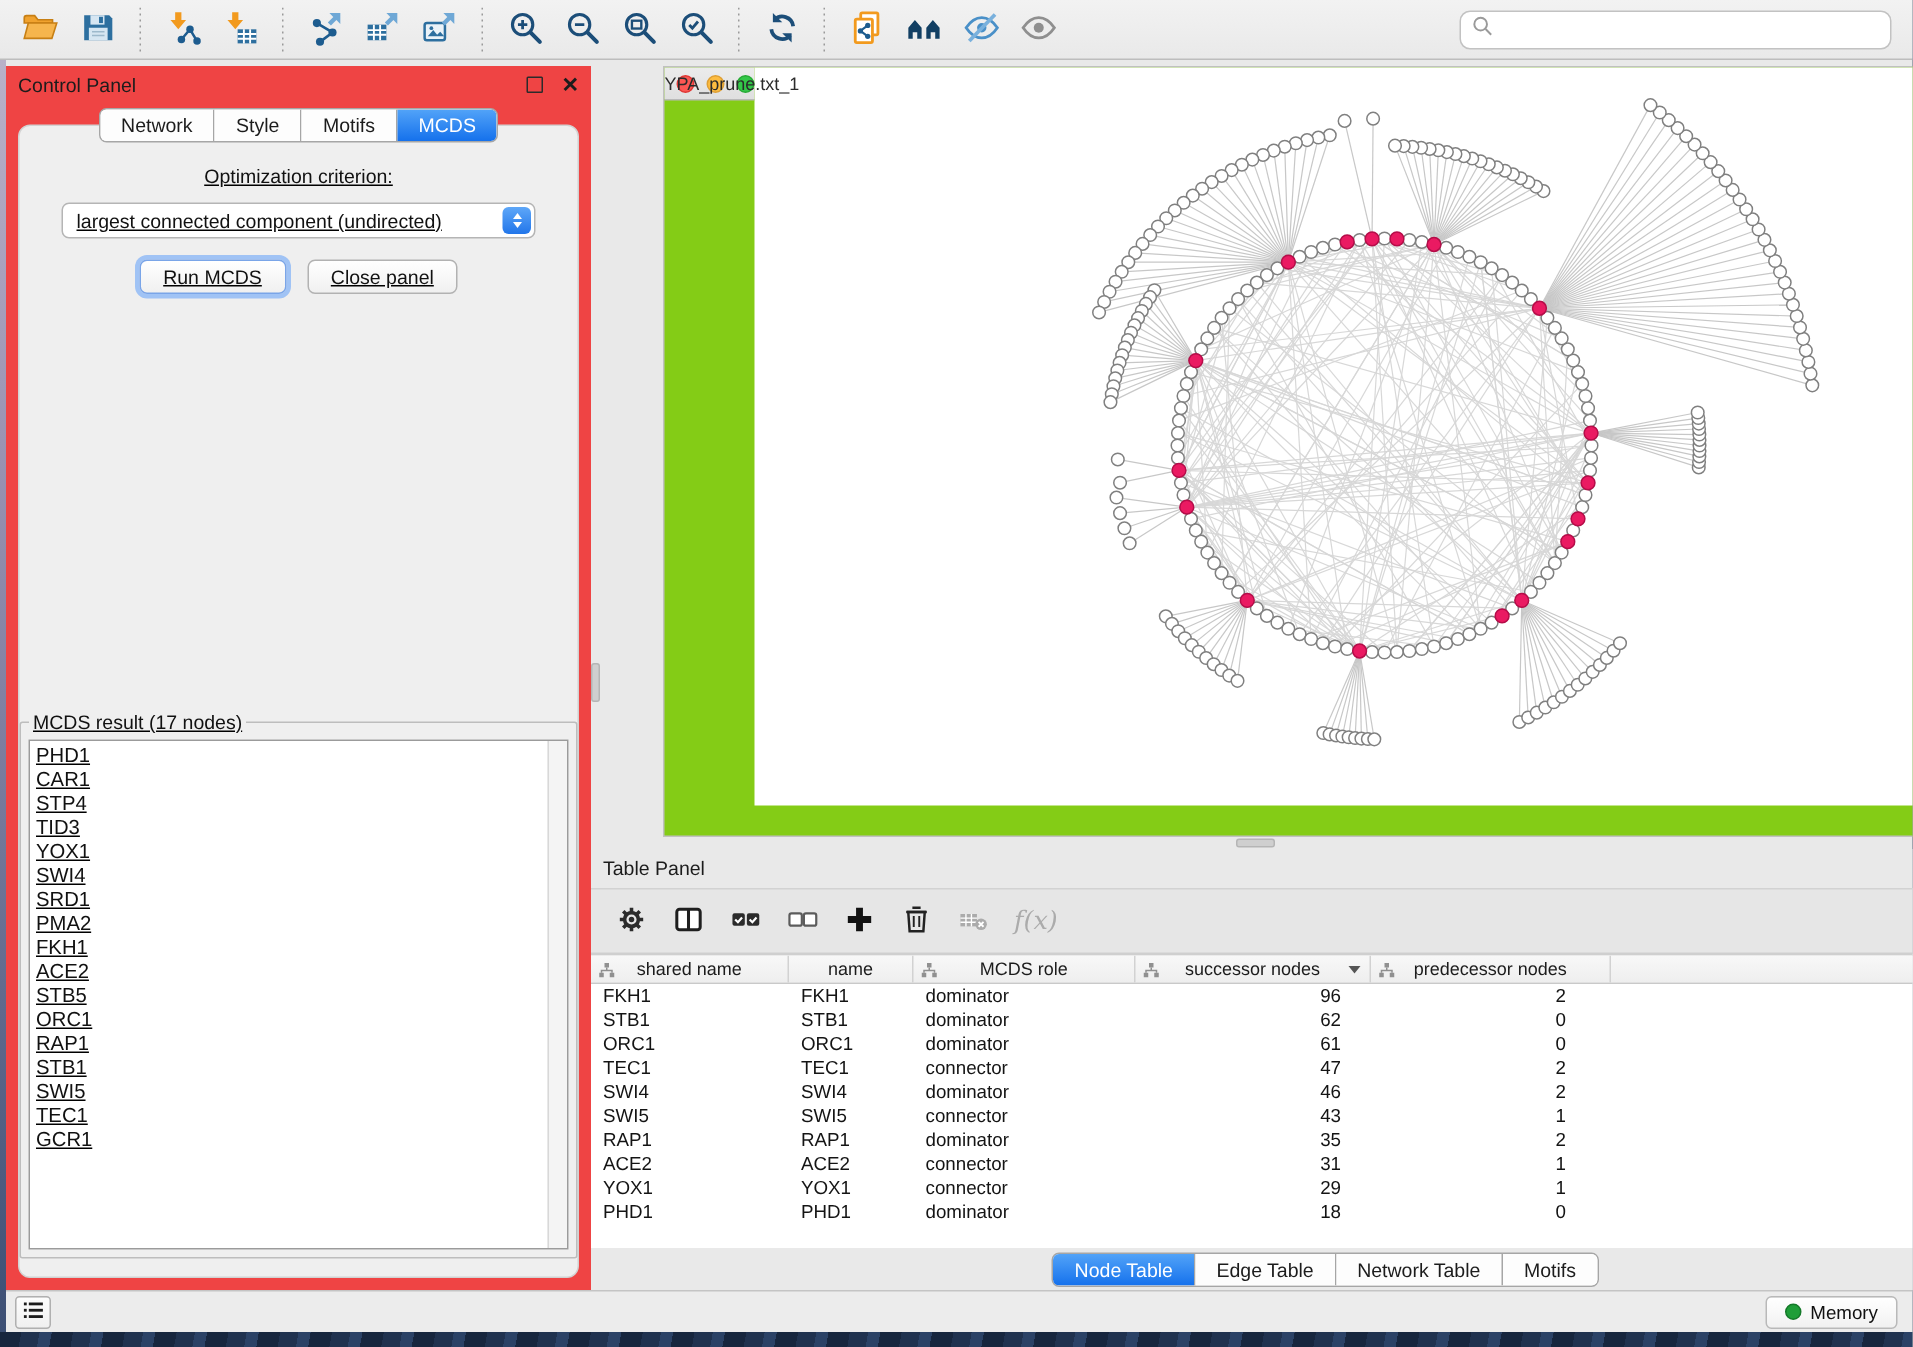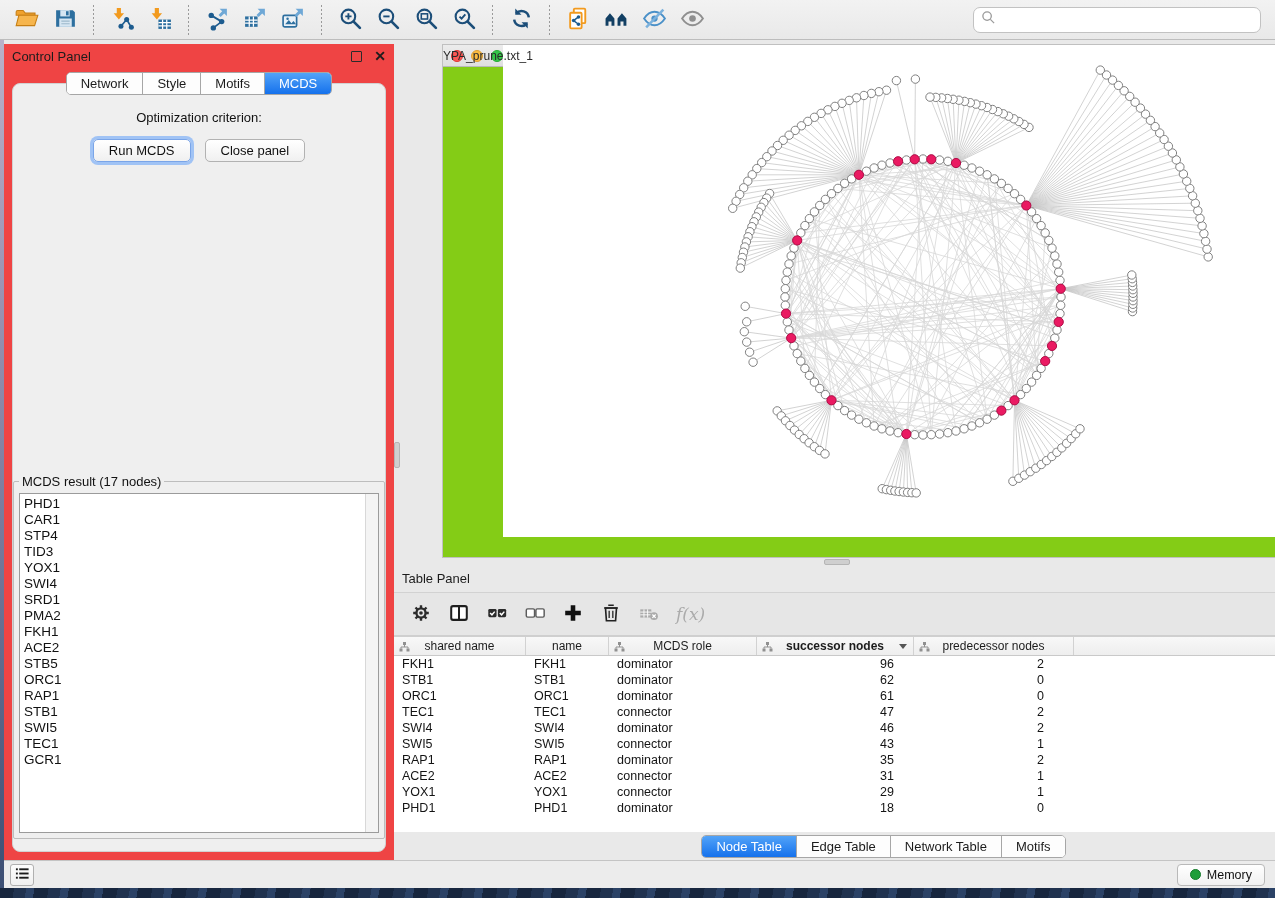--- a/index.html
+++ b/index.html
@@ -32,21 +32,21 @@
   .panel-header { height:24px; display:flex; align-items:center; padding:0 8px; font-size:13px; color:#1c1c1c; }
   .panel-header .ph-sp { flex:1; }
   .float-btn { width:11px; height:11px; border:1.6px solid #2b2b2b; border-radius:1px; margin-right:12px; }
   .close-btn { font-size:14px; font-weight:bold; color:#1c1c1c; line-height:1; }
   .seg-tabs { display:inline-flex; border:1px solid #a6a6a6; border-radius:5px; overflow:hidden; background:#fff; }
   .seg-tab { font-size:13px; padding:3px 14px; color:#1c1c1c; border-right:1px solid #a6a6a6; background:#fdfdfd; }
   .seg-tab:last-child { border-right:none; }
   .seg-tab.active { background:linear-gradient(#52a3f8,#1571ec); color:#fff; }
   .cp-tabbar { display:flex; justify-content:center; margin:4px 0 0 0; position:relative; z-index:2; }
   .cp-box { margin:-12px 8px 8px 8px; padding-top:24px; background:#efefef; border:1px solid #d2d2d2;
-    border-radius:8px; flex:1; display:flex; flex-direction:column; align-items:center; }
+    border-radius:8px; flex:1; display:flex; flex-direction:column; align-items:center;text-decoration:underline; }
   .crit-label { font-size:13px; color:#111; margin-top:2px; }
   .crit-select { margin-top:10px; width:316px; height:24px; background:#fff; border:1px solid #b5b5b5;
     border-radius:5px; position:relative; display:flex; align-items:center; font-size:13px;
     padding-left:9px; color:#111; }
   .crit-select .stepper { position:absolute; right:2px; top:2px; bottom:2px; width:19px; border-radius:4px;
     background:linear-gradient(#5ea7f8,#2276ea); display:flex; flex-direction:column;
     align-items:center; justify-content:center; gap:2px; }
   .stepper .up { width:0;height:0;border:3.5px solid transparent;border-bottom:4.5px solid #fff;border-top:none; }
   .stepper .dn { width:0;height:0;border:3.5px solid transparent;border-top:4.5px solid #fff;border-bottom:none; }
   .btn-row { margin-top:14px; display:flex; gap:14px; }
@@ -274,20 +274,27 @@
       <div class="cp-tabbar">
         <div class="seg-tabs">
           <div class="seg-tab">Network</div>
           <div class="seg-tab">Style</div>
           <div class="seg-tab">Motifs</div>
           <div class="seg-tab active">MCDS</div>
         </div>
       </div>
       <div class="cp-box">
         <div class="crit-label">Optimization criterion:</div>
+        <div class="crit-select">
+          <span>largest connected component (undirected)</span>
+          <span class="stepper">
+              <span class="up"></span>
+              <span class="dn"></span>
+            </span>
+        </div>
         <div class="btn-row">
           <button class="mac-btn focused">Run MCDS</button>
           <button class="mac-btn">Close panel</button>
         </div>
         <fieldset class="result-fieldset">
           <legend>MCDS result (17 nodes)</legend>
           <div class="listbox">
             <div class="list-items" id="mcds-list">
                 <div class="list-item">PHD1</div>
                 <div class="list-item">CAR1</div>
@@ -1048,21 +1055,21 @@
                 <span class="hicon"><svg width="11" height="10" viewBox="0 0 11 10">
                     <g fill="#909090">
                       <rect x="4" y="0" width="3" height="3"></rect>
                       <rect x="0.5" y="6.5" width="3" height="3"></rect>
                       <rect x="7.5" y="6.5" width="3" height="3"></rect>
                     </g>
                     <path d="M5.5 3v2M2 6.5V5h7v1.5" fill="none" stroke="#909090"></path>
                   </svg></span>
                 <span>MCDS role</span>
               </div>
-              <div class="hcell" style="width: 157px; font-weight: bold;">
+              <div class="hcell" style="width: 157px;">
                 <span class="hicon"><svg width="11" height="10" viewBox="0 0 11 10">
                     <g fill="#909090">
                       <rect x="4" y="0" width="3" height="3"></rect>
                       <rect x="0.5" y="6.5" width="3" height="3"></rect>
                       <rect x="7.5" y="6.5" width="3" height="3"></rect>
                     </g>
                     <path d="M5.5 3v2M2 6.5V5h7v1.5" fill="none" stroke="#909090"></path>
                   </svg></span>
                 <span>successor nodes</span>
                 <span class="sort-desc"></span>

